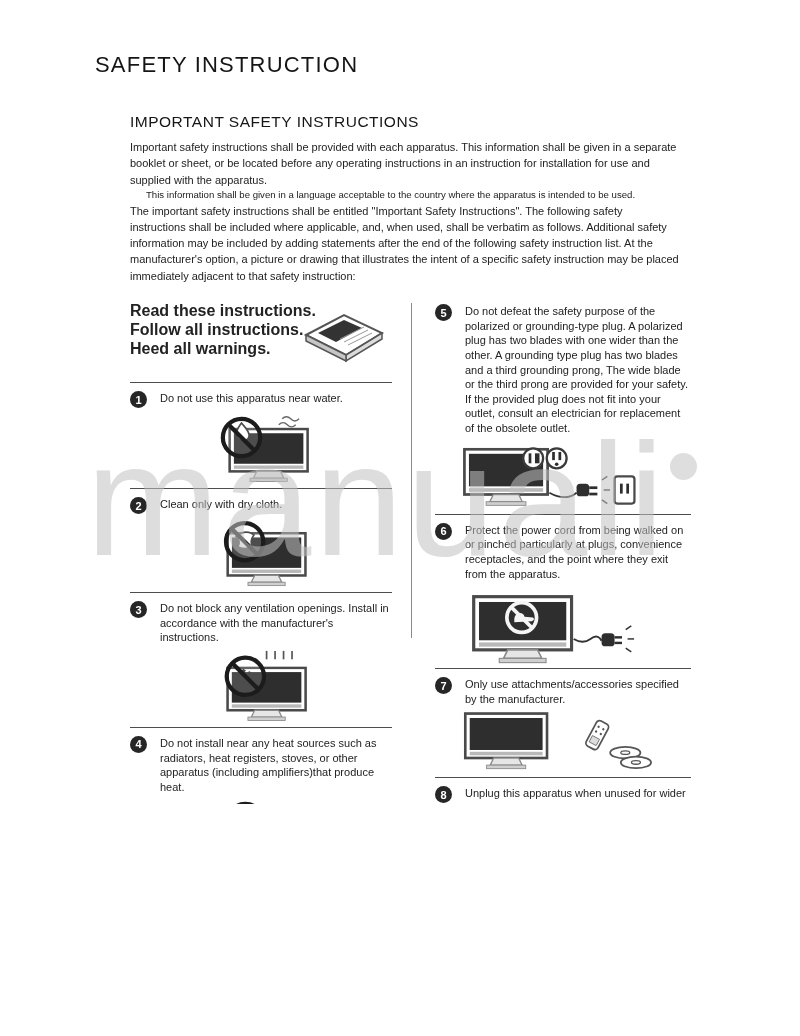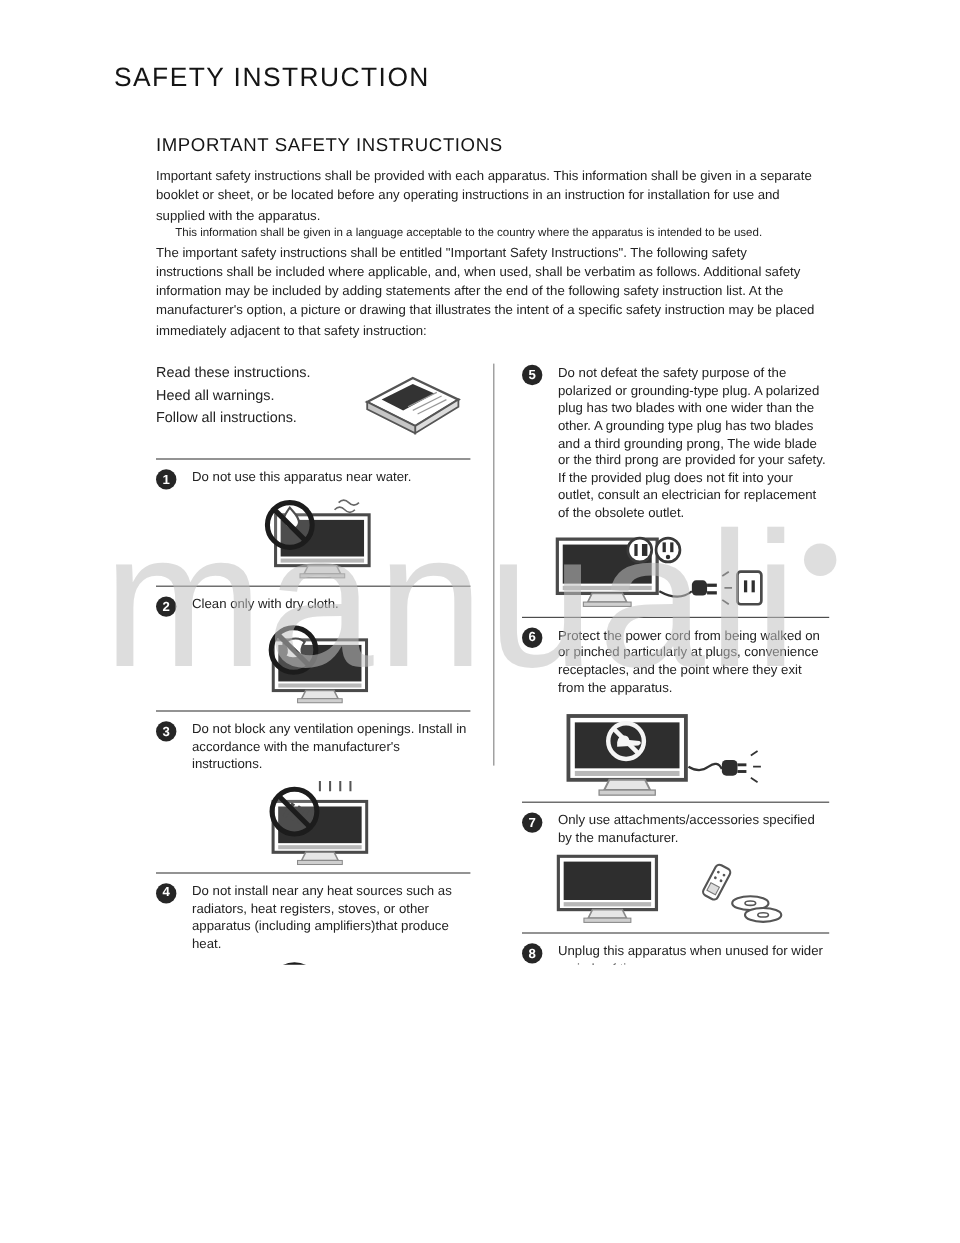--- a/index.html
+++ b/index.html
@@ -12,21 +12,21 @@
   .intro { position:absolute; left:130px; top:139px; width:550px; font-size:11px; line-height:1.48; color:#222; }
   .intro .p2 { font-size:9.6px; line-height:1.55;margin-left:16px; }
 
   .columns { position:absolute; left:130px; top:301px; width:562px; height:600px; }
   .vdivider { position:absolute; left:281px; top:2px; width:1px; height:335px; background:#8a8a8a; }
   .col { position:absolute; top:0; }
   .col-left  { left:0; width:262px; }
   .col-right { left:305px; width:256px; }
 
   .basics { position:relative; height:78px; }
-  .basic-line { font-size:12px; line-height:19px; color:#222; }
+  .basic-line { font-size:16px; line-height:19px; color:#222;font-weight:bold; }
   .book-icon { position:absolute; right:2px; top:6px; }
 
   .rule { border:none; border-top:1px solid #4d4d4d; margin:3px 0 0 0; }
 
   .item-head { display:flex; gap:13px; align-items:flex-start; margin-top:7px; }
   .num-badge { flex:0 0 auto; width:17px; height:17px; border-radius:50%; background:#262626; color:#fff; font-size:11px; font-weight:bold; display:flex; align-items:center; justify-content:center; margin-top:1px; }
   .item-text { font-size:11px; line-height:1.33; padding-top:1px; color:#222; }
   .illus { display:flex; justify-content:center; margin:4px 0 2px; }
 
   .watermark { position:absolute; left:86px; top:420px; z-index:6; font-family:Liberation Sans, sans-serif; font-size:160px; line-height:1; color:rgba(193,193,193,0.55); letter-spacing:3px; pointer-events:none;text-align:right; }
@@ -65,22 +65,22 @@
     <p class="p3">The important safety instructions shall be entitled "Important Safety Instructions". The following safety instructions shall be included where applicable, and, when used, shall be verbatim as follows. Additional safety information may be included by adding statements after the end of the following safety instruction list. At the manufacturer's option, a picture or drawing that illustrates the intent of a specific safety instruction may be placed immediately adjacent to that safety instruction:</p>
   </div>
 
   <div class="columns">
     <div class="vdivider"></div>
 
     <div class="col col-left">
 
       <div class="basics">
         <div class="basic-line">Read these instructions.</div>
+        <div class="basic-line">Follow all instructions.</div>
         <div class="basic-line">Heed all warnings.</div>
-        <div class="basic-line">Follow all instructions.</div>
         <svg class="book-icon" width="92" height="58" viewBox="0 0 92 58">
           <polygon points="8,28 46,8 84,26 48,48" fill="#fff" stroke="#555" stroke-width="2"></polygon>
           <polygon points="48,48 84,26 84,32 48,54" fill="#dcdcdc" stroke="#555" stroke-width="1.5"></polygon>
           <polygon points="8,28 48,48 48,54 8,34" fill="#c6c6c6" stroke="#555" stroke-width="1.5"></polygon>
           <polygon points="20,26 46,13 64,21 38,35" fill="#333"></polygon>
           <g stroke="#999" stroke-width="1">
             <line x1="42" y1="32" x2="66" y2="20"></line>
               <line x1="46" y1="35" x2="70" y2="23"></line>
               <line x1="50" y1="38" x2="74" y2="26"></line>
           </g>

